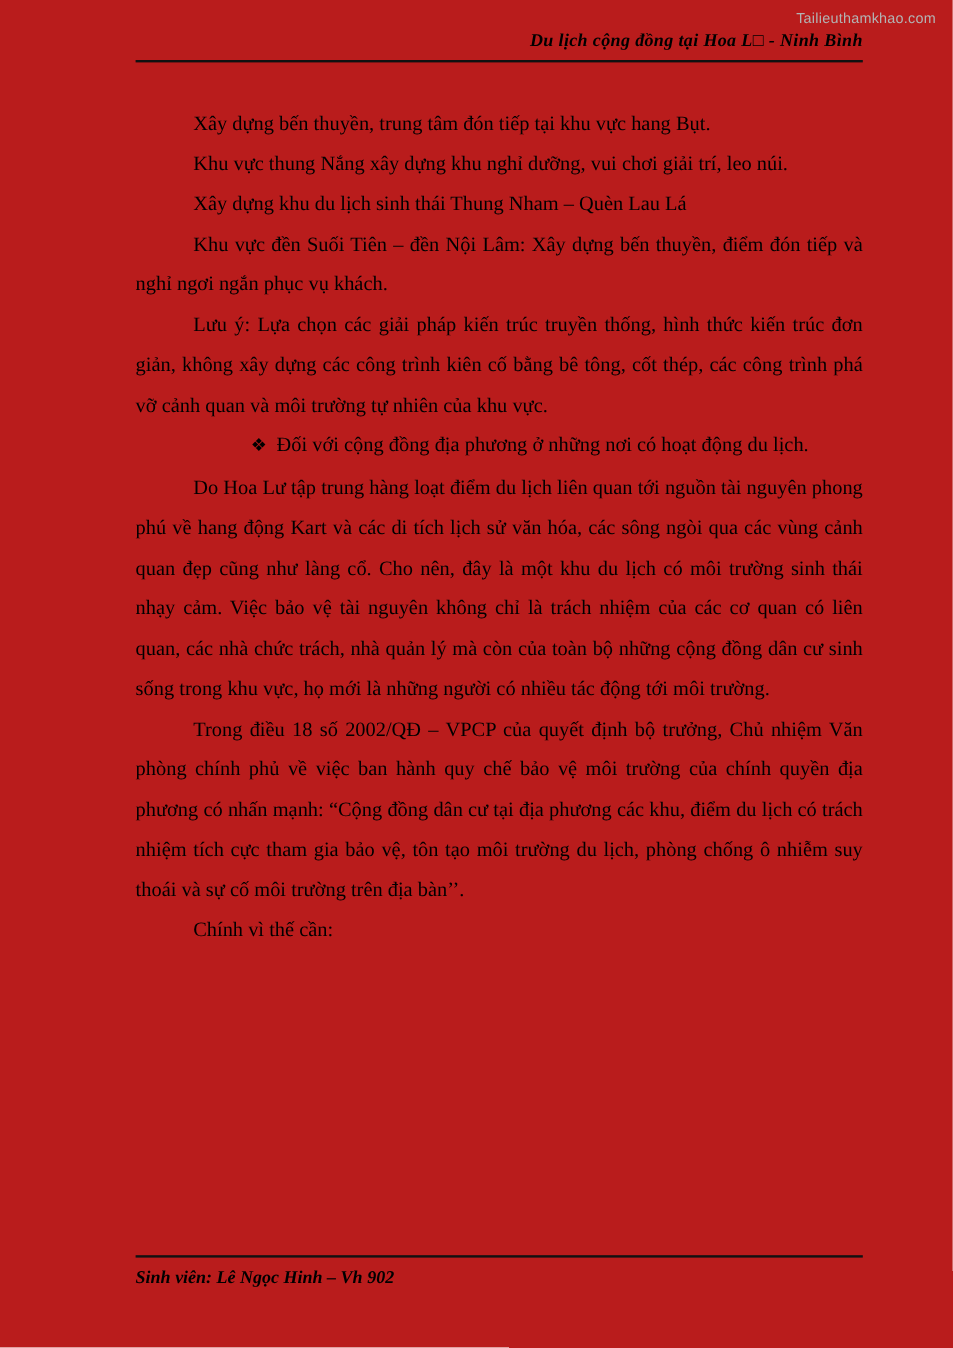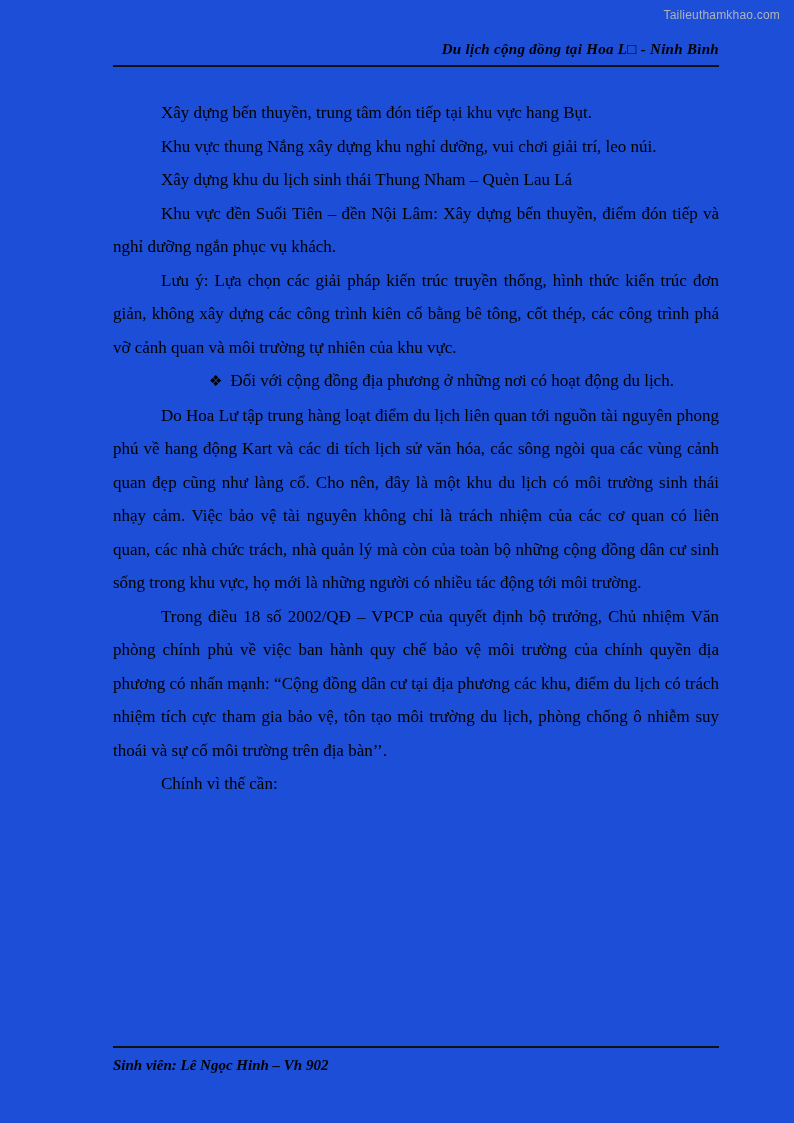--- a/index.html
+++ b/index.html
@@ -2,52 +2,52 @@
 <html><head>
 <meta charset="utf-8">
 <style>
   * { margin: 0; padding: 0; box-sizing: border-box; }
   html, body { background: #ffffff; }
   .page {
     position: relative;
     width: 794px;
     height: 1123px;
     margin: 0 auto;
-    background: #1d4ed8;
+    background: #b91c1c;
     color: #000000;
     font-family: "Liberation Serif", serif;
     overflow: hidden;
   }
   .watermark {
     position: absolute;
     top: 8px;
     right: 14px;
     font-family: "Liberation Sans", sans-serif;
     font-size: 12px;
     color: #b3b3b3;
     letter-spacing: 0.2px;
   }
   .page-header {
     position: absolute;
-    top: 40px;
+    top: 25px;
     left: 113px;
     width: 606px;
     text-align: right;
     padding-bottom: 7px;
     border-bottom: 2.5px solid #111111;
   }
   .page-header .title {
     font-size: 15px;
     font-weight: bold;
     font-style: italic;
     letter-spacing: 0.3px;
   }
   .page-body {
     position: absolute;
-    top: 96px;
+    top: 86px;
     left: 113px;
     width: 606px;
     font-size: 17px;
     line-height: 33.5px;
     text-align: justify;
   }
   .page-body p {
     text-indent: 48px;
   }
   .bullet-heading {
@@ -80,21 +80,21 @@
   <div class="watermark">Tailieuthamkhao.com</div>
 
   <div class="page-header">
     <span class="title">Du lịch cộng đồng tại Hoa L□ - Ninh Bình</span>
   </div>
 
   <div class="page-body">
     <p>Xây dựng bến thuyền, trung tâm đón tiếp tại khu vực hang Bụt.</p>
     <p>Khu vực thung Nắng xây dựng khu nghỉ dưỡng, vui chơi giải trí, leo núi.</p>
     <p>Xây dựng khu du lịch sinh thái Thung Nham – Quèn Lau Lá</p>
-    <p>Khu vực đền Suối Tiên – đền Nội Lâm: Xây dựng bến thuyền, điểm đón tiếp và nghỉ dưỡng ngắn phục vụ khách.</p>
+    <p>Khu vực đền Suối Tiên – đền Nội Lâm: Xây dựng bến thuyền, điểm đón tiếp và nghỉ ngơi ngắn phục vụ khách.</p>
     <p>Lưu ý: Lựa chọn các giải pháp kiến trúc truyền thống, hình thức kiến trúc đơn giản, không xây dựng các công trình kiên cố bằng bê tông, cốt thép, các công trình phá vỡ cảnh quan và môi trường tự nhiên của khu vực.</p>
     <p class="bullet-heading"><span class="marker">❖</span><span>Đối với cộng đồng địa phương ở những nơi có hoạt động du lịch.</span></p>
     <p>Do Hoa Lư tập trung hàng loạt điểm du lịch liên quan tới nguồn tài nguyên phong phú về hang động Kart và các di tích lịch sử văn hóa, các sông ngòi qua các vùng cảnh quan đẹp cũng như làng cổ. Cho nên, đây là một khu du lịch có môi trường sinh thái nhạy cảm. Việc bảo vệ tài nguyên không chỉ là trách nhiệm của các cơ quan có liên quan, các nhà chức trách, nhà quản lý mà còn của toàn bộ những cộng đồng dân cư sinh sống trong khu vực, họ mới là những người có nhiều tác động tới môi trường.</p>
     <p>Trong điều 18 số 2002/QĐ – VPCP của quyết định bộ trưởng, Chủ nhiệm Văn phòng chính phủ về việc ban hành quy chế bảo vệ môi trường của chính quyền địa phương có nhấn mạnh: “Cộng đồng dân cư tại địa phương các khu, điểm du lịch có trách nhiệm tích cực tham gia bảo vệ, tôn tạo môi trường du lịch, phòng chống ô nhiễm suy thoái và sự cố môi trường trên địa bàn’’.</p>
     <p>Chính vì thế cần:</p>
   </div>
 
   <div class="page-footer">
     <span class="sig">Sinh viên: Lê Ngọc Hinh – Vh 902</span>
   </div>

